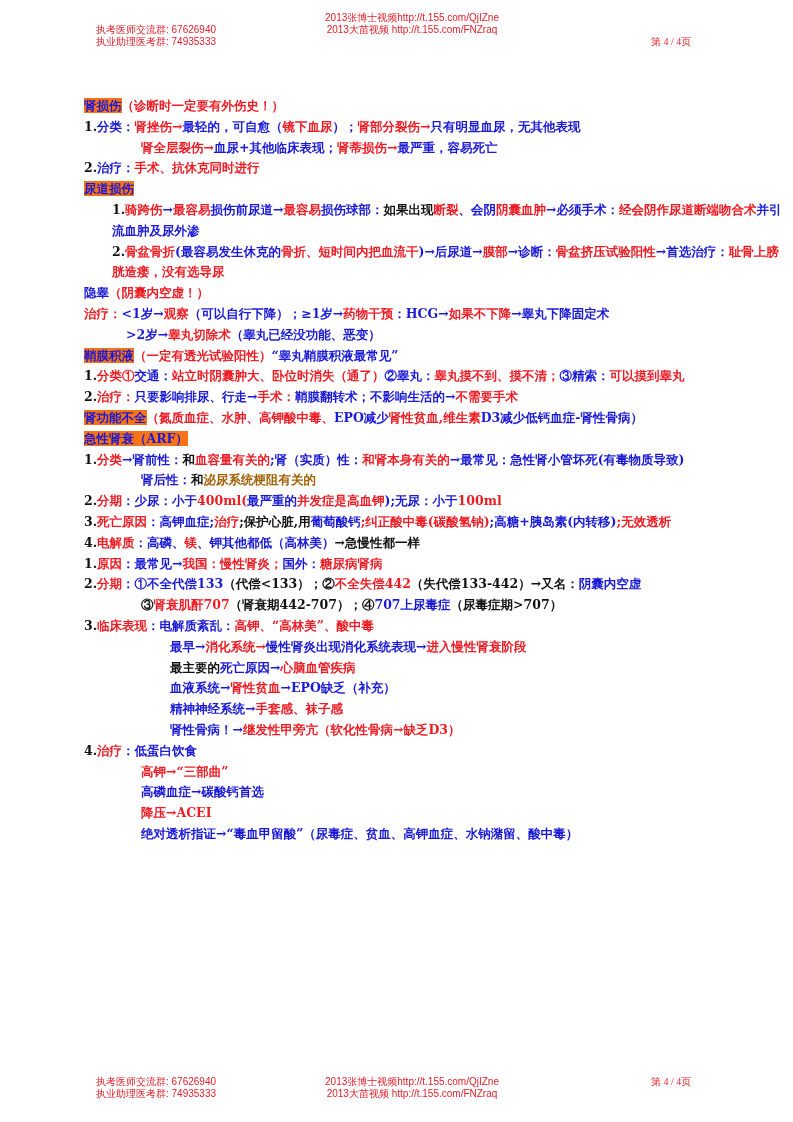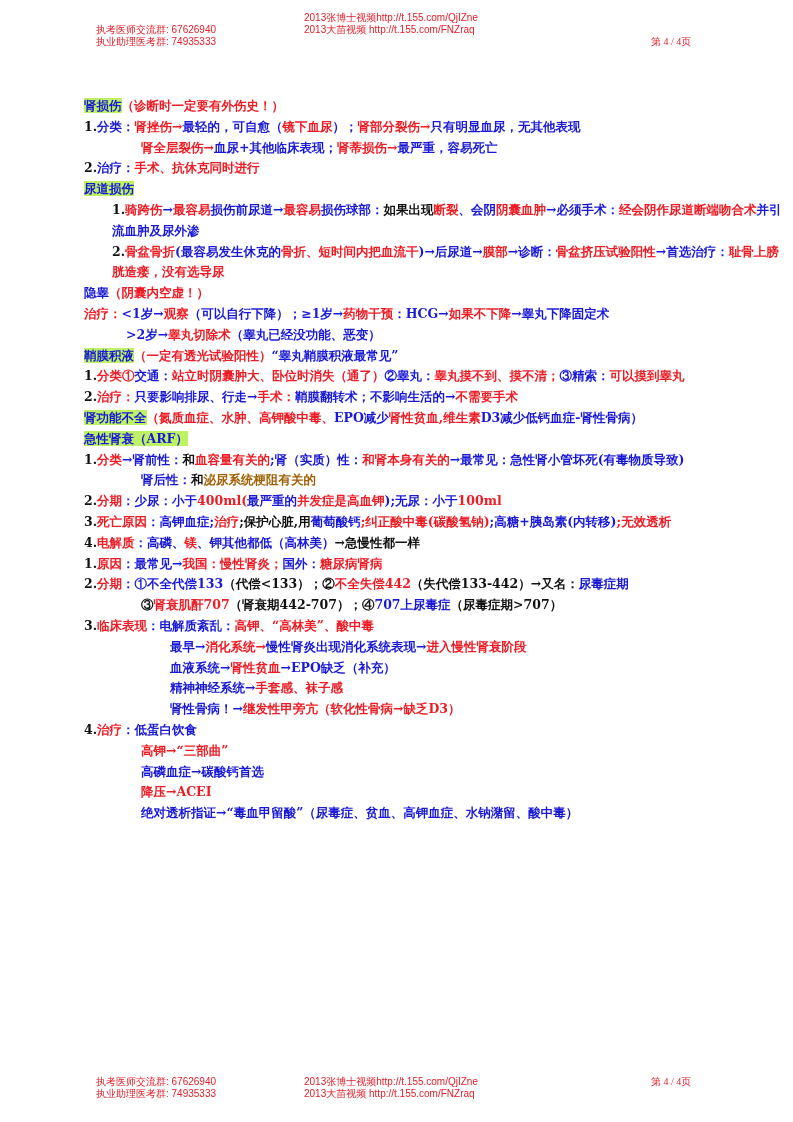--- a/index.html
+++ b/index.html
@@ -10,38 +10,38 @@
   .hdr, .ftr {
     position: absolute; left: 0; width: 793px; height: 40px;
     font-family: "Liberation Sans", "DejaVu Sans", sans-serif;
     font-size: 10px; color: #e2202a; line-height: 12px;
   }
   .hdr { top: 12px; }
   .ftr { top: 1076px; }
   .grp { position: absolute; left: 96px; }
   .hdr .grp { top: 12px; }
   .ftr .grp { top: 0px; }
-  .promo { position: absolute; left: 304px; width: 200px; text-align: left; }
+  .promo { position: absolute; left: 312px; width: 200px; text-align: center; }
   .hdr .promo { top: 0px; }
   .ftr .promo { top: 0px; }
   .pg { position: absolute; left: 651px; font-family: Liberation Serif, serif; }
   .hdr .pg { top: 24px; }
   .ftr .pg { top: 0px; }
 
   .content {
     position: absolute; left: 84px; top: 96px; width: 700px;
     font-size: 12.5px; line-height: 20.8px; font-weight: bold;
   }
   .line { white-space: nowrap; height: 20.8px; }
   .line.wrap { white-space: normal; height: auto; margin-left: 28px; }
   .ind1 { padding-left: 57px; }
   .ind2 { padding-left: 42px; }
   .ind3 { padding-left: 86px; }
   .ind4 { padding-left: 57px; }
-  .hl { background: #bef264; text-align: center; }
+  .hl { background: #f97316; text-align: center; }
   .b { color: #1a1ad6; }
   .r { color: #ee1c24; }
   .k { color: #111111; }
   .m { color: #a16207; text-align: center; }
 </style>
 </head>
 <body>
 
 <div class="hdr">
   <div class="grp">
@@ -70,24 +70,25 @@
     <div class="line"><span class="k">1.</span><span class="r">分类①</span><span class="b">交通：</span><span class="r">站立时阴囊肿大、卧位时消失（通了）</span><span class="b">②睾丸：</span><span class="r">睾丸摸不到、摸不清；</span><span class="b">③精索：</span><span class="r">可以摸到睾丸</span></div>
     <div class="line"><span class="k">2.</span><span class="r">治疗：</span><span class="b">只要影响排尿、行走→</span><span class="r">手术：</span><span class="b">鞘膜翻转术；不影响生活的→</span><span class="r">不需要手术</span></div>
     <div class="line"><span class="b hl">肾功能不全</span><span class="r">（氮质血症、水肿、高钾酸中毒、</span><span class="b">EPO减少</span><span class="r">肾性贫血,维生素</span><span class="b">D3减少低钙血症-肾性骨病）</span></div>
     <div class="line"><span class="b hl">急性肾衰（ARF）</span></div>
     <div class="line"><span class="k">1.</span><span class="r">分类</span><span class="b">→肾前性：</span><span class="k">和</span><span class="r">血容量有关的</span><span class="b">;肾（实质）性：</span><span class="r">和肾本身有关的</span><span class="b">→最常见：急性肾小管坏死(有毒物质导致)</span></div>
     <div class="line ind1"><span class="b">肾后性：</span><span class="k">和</span><span class="m">泌尿系统梗阻有关的</span></div>
     <div class="line"><span class="k">2.</span><span class="r">分期</span><span class="b">：少尿：小于</span><span class="r">400ml(</span><span class="b">最严重的</span><span class="r">并发症是高血钾</span><span class="b">);无尿：小于</span><span class="r">100ml</span></div>
     <div class="line"><span class="k">3.</span><span class="r">死亡原因</span><span class="b">：高钾血症;</span><span class="r">治疗</span><span class="k">;保护心脏,用</span><span class="b">葡萄酸钙</span><span class="r">;纠正酸中毒(碳酸氢钠)</span><span class="b">;高糖+胰岛素(内转移)</span><span class="r">;无效透析</span></div>
     <div class="line"><span class="k">4.</span><span class="r">电解质</span><span class="b">：高磷、</span><span class="r">镁</span><span class="b">、钾其他都低（高林美）</span><span class="k">→急慢性都一样</span></div>
     <div class="line"><span class="k">1.</span><span class="r">原因</span><span class="b">：最常见→</span><span class="r">我国：慢性肾炎；</span><span class="b">国外：</span><span class="r">糖尿病肾病</span></div>
-    <div class="line"><span class="k">2.</span><span class="r">分期</span><span class="b">：①不全代偿</span><span class="b">133</span><span class="k">（代偿&lt;133）；②</span><span class="r">不全失偿</span><span class="r">442</span><span class="k">（失代偿133-442）→又名：</span><span class="b">尿毒症期</span></div>
+    <div class="line"><span class="k">2.</span><span class="r">分期</span><span class="b">：①不全代偿</span><span class="b">133</span><span class="k">（代偿&lt;133）；②</span><span class="r">不全失偿</span><span class="r">442</span><span class="k">（失代偿133-442）→又名：</span><span class="b">阴囊内空虚</span></div>
     <div class="line ind1"><span class="k">③</span><span class="r">肾衰肌酐707</span><span class="k">（肾衰期442-707）；④</span><span class="b">707上尿毒症</span><span class="k">（尿毒症期&gt;707）</span></div>
     <div class="line"><span class="k">3.</span><span class="r">临床表现</span><span class="b">：电解质紊乱：</span><span class="r">高钾、“高林美”、酸中毒</span></div>
     <div class="line ind3"><span class="b">最早→</span><span class="r">消化系统→</span><span class="b">慢性肾炎出现消化系统表现→</span><span class="r">进入慢性肾衰阶段</span></div>
+    <div class="line ind3"><span class="k">最主要的</span><span class="b">死亡原因→</span><span class="r">心脑血管疾病</span></div>
     <div class="line ind3"><span class="b">血液系统→</span><span class="r">肾性贫血</span><span class="b">→EPO缺乏（补充）</span></div>
     <div class="line ind3"><span class="b">精神神经系统→</span><span class="r">手套感、袜子感</span></div>
     <div class="line ind3"><span class="b">肾性骨病！→</span><span class="r">继发性甲旁亢（软化性骨病→缺乏D3）</span></div>
     <div class="line"><span class="k">4.</span><span class="r">治疗</span><span class="b">：低蛋白饮食</span></div>
     <div class="line ind4"><span class="r">高钾→“三部曲”</span></div>
     <div class="line ind4"><span class="b">高磷血症→碳酸钙首选</span></div>
     <div class="line ind4"><span class="r">降压→ACEI</span></div>
     <div class="line ind4"><span class="b">绝对透析指证→“毒血甲留酸”（尿毒症、贫血、高钾血症、水钠潴留、酸中毒）</span></div>
   </div>
 

